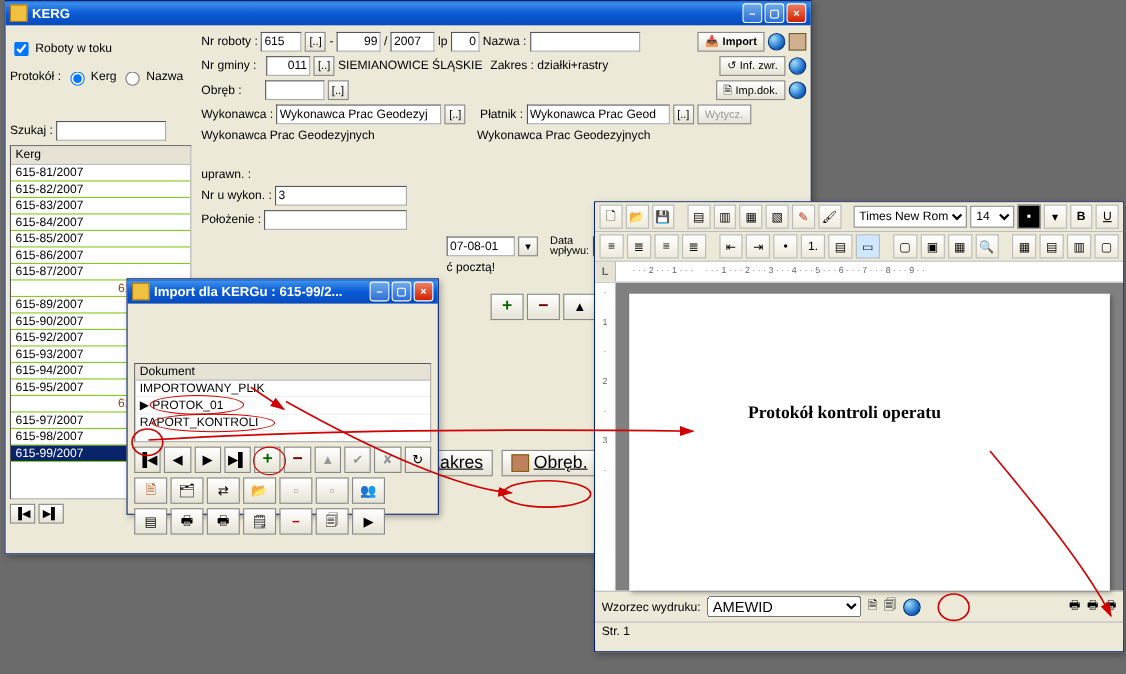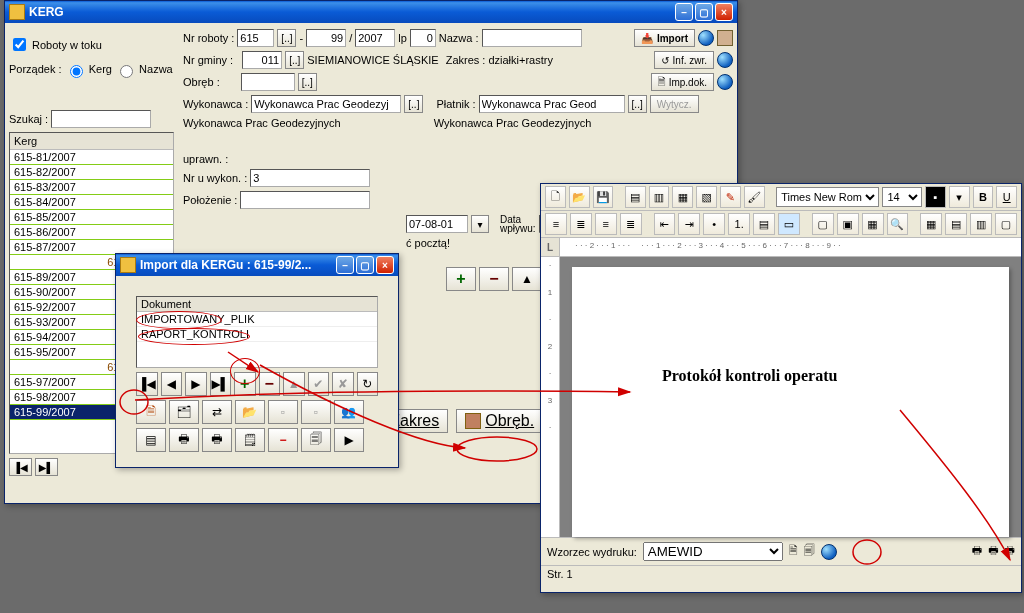--- a/index.html
+++ b/index.html
@@ -43,21 +43,21 @@
     width: 18px; height: 18px;
     background: linear-gradient(#f0b060,#d07020);
     background: linear-gradient(#6fa9e6,#2d6fd6);
     border: 1px solid #fff;
     border-radius: 3px;
     display: flex; align-items:center; justify-content:center;
     color: #fff; font-weight: bold; font-size: 10px;
     box-sizing: border-box;
   }
   .titlebar .wbtn.close { background: linear-gradient(#f08060,#d02000); }
-  .pane { padding: 20px; }
+  .pane { padding: 6px; margin-top: 48px; }
 
   
   .kerg-left {
     position: absolute; left: 0; top: 28px; width: 175px; bottom: 0;
     padding: 6px 4px;
   }
   .kerg-right {
     position: absolute; left: 178px; top: 28px; right: 4px; bottom: 4px;
   }
 
@@ -224,21 +224,21 @@
       <div class="wbtn close">×</div>
     </div>
   </div>
 
   <div class="kerg-left">
     <div style="margin-bottom:8px;">
       <input type="checkbox" class="chk" checked="" style="">
       <span class="lbl">Roboty w toku</span>
     </div>
     <div style="margin-bottom:8px;">
-      <span>Porządek :</span>
+      <span>Protokół :</span>
       <input type="radio" class="chk" checked="" style="">
       <span>Kerg</span>
       <input type="radio" class="chk" style="">
       <span>Nazwa</span>
     </div>
     <div style="margin-bottom:4px;margin-top:32px;">
       <span>Szukaj :</span>
       <input class="input" style="width: 100px;">
     </div>
     <div class="kerg-list">
@@ -317,21 +317,21 @@
           <span>Imp.dok.</span>
       </div>
       <span class="globe"></span>
     </div>
 
     <div class="row-line">
       <span>Wykonawca :</span>
       <input class="input" style="width: 150px;" value="Wykonawca Prac Geodezyj">
       <div class="minibtn">[..]</div>
       <span style="margin-left:10px;">Płatnik :</span>
-      <input class="input" style="width: 146px;" value="Wykonawca Prac Geod">
+      <input class="input" style="width: 130px;" value="Wykonawca Prac Geod">
       <div class="minibtn">[..]</div>
       <div class="minibtn disabled" style="width:auto; padding:0 6px; color:#999;">Wytycz.</div>
     </div>
 
     <div class="row-line">
       <span>Wykonawca Prac Geodezyjnych</span>
       <span style="margin-left:90px;">Wykonawca Prac Geodezyjnych</span>
     </div>
 
     <div style="height:20px;"></div>
@@ -455,21 +455,21 @@
     <div class="ed-vruler">
       <span>·</span>
         <span>1</span>
         <span>·</span>
         <span>2</span>
         <span>·</span>
         <span>3</span>
         <span>·</span>
     </div>
     <div class="ed-page">
-      <div style="position:absolute; left:90px; top:100px; font-family:'Times New Roman',serif; font-size:16px; font-weight:bold;">Protokół kontroli operatu</div>
+      <div style="position:absolute; left:108px; top:100px; font-family:'Times New Roman',serif; font-size:16px; font-weight:bold;">Protokół kontroli operatu</div>
     </div>
   </div>
   <div class="ed-status">
     <span>Wzorzec wydruku:</span>
     <select class="sel" style="width:140px;">
       <option>AMEWID</option>
     </select>
     <div class="tb2">🗎</div>
     <div class="tb2">🗐</div>
     <span class="globe"></span>
@@ -491,20 +491,21 @@
       <div class="wbtn">–</div>
       <div class="wbtn">▢</div>
       <div class="wbtn close">×</div>
     </div>
   </div>
   <div class="pane" style="position:relative;">
     <div class="import-list">
       <div class="hdr">Dokument</div>
       <div id="import-rows">
           <div class="irow">   IMPORTOWANY_PLIK</div>
+          <div class="irow">▶ PROTOK_01</div>
           <div class="irow">   RAPORT_KONTROLI</div>
         </div>
     </div>
     <div class="btnrow">
       <div class="tb">▐◀</div>
       <div class="tb">◀</div>
       <div class="tb">▶</div>
       <div class="tb">▶▌</div>
       <div class="tb" style="font-weight:bold; color:#060; font-size:16px;">+</div>
       <div class="tb" style="font-weight:bold; color:#600; font-size:16px;">−</div>

